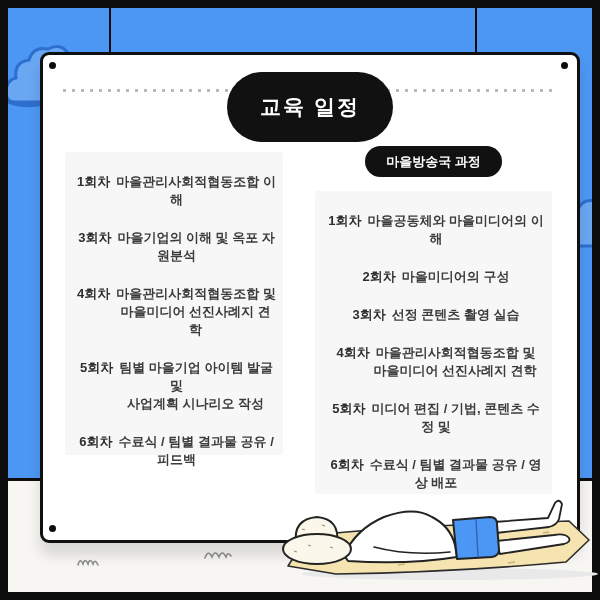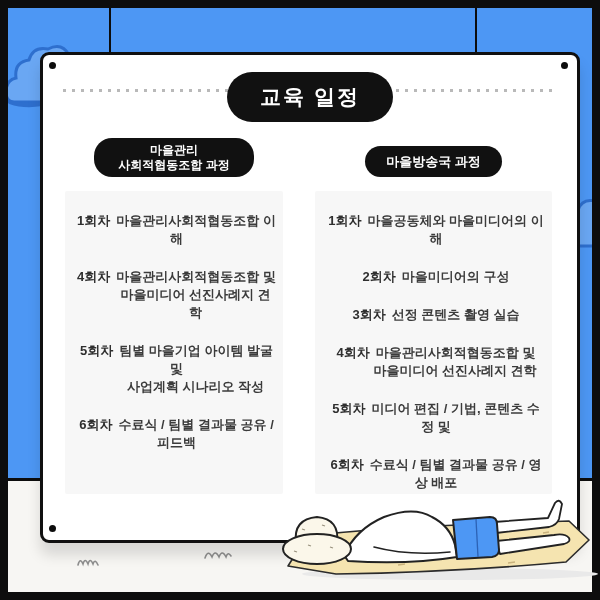--- a/index.html
+++ b/index.html
@@ -17,21 +17,21 @@
   .card{position:absolute;left:40px;top:52px;width:534px;height:485px;background:#ffffff;
         border:3px solid #101010;border-radius:9px;box-shadow:0 12px 14px rgba(0,0,0,0.13);}
   .pin{position:absolute;width:7px;height:7px;border-radius:50%;background:#0d0d0d;}
   .pin.tl{left:6px;top:7px;} .pin.tr{right:9px;top:7px;}
   .pin.bl{left:6px;bottom:8px;} .pin.br{right:9px;bottom:8px;}
 
   .title-row{position:relative;margin-top:17px;height:38px;}
   .dotted{position:absolute;left:20px;right:24px;top:17px;height:3px;
           background-image:repeating-linear-gradient(to right,#b9b9b9 0 3px,transparent 3px 9px);}
   .title-pill{position:relative;margin:0 auto;width:max-content;background:var(--pill,#111);color:#fff;
-              border-radius:999px;padding:13px 33px;font-size:21px;font-weight:bold;letter-spacing:2px;line-height:24px;}
+              border-radius:999px;padding:23px 33px;font-size:21px;font-weight:bold;letter-spacing:2px;line-height:24px;}
 
   .columns{display:flex;gap:32px;padding:28px 25px 0 22px;}
   .col-left{width:218px;flex:none;}
   .col-right{flex:1;}
   .hdr-wrap{height:39px;display:flex;align-items:flex-end;justify-content:center;}
   .hdr-pill{background:var(--pill,#111);color:#fff;border-radius:18px;text-align:center;
             font-weight:bold;width:max-content;}
   .hdr-pill.two{font-size:12px;line-height:14.5px;padding:5px 24px;}
   .hdr-pill.one{font-size:13px;line-height:15px;padding:8px 21px;margin-top:48px;}
   .hdr-line:empty{display:none;}
@@ -78,29 +78,27 @@
     <div class="pin br"></div>
 
     <div class="title-row">
       <div class="dotted"></div>
       <div class="title-pill">교육 일정</div>
     </div>
 
     <div class="columns">
 
       <div class="col-left">
-        <div class="hdr-wrap">
-          <div class="hdr-pill two">
-            <div class="hdr-line">마을관리</div>
-            <div class="hdr-line">사회적협동조합 과정</div>
-          </div>
-        </div>
         <div class="panel">
           <div class="item">
             <div><span class="session">1회차</span><span>마을관리사회적협동조합 이해</span></div>
+
+          </div>
+          <div class="item">
+            <div><span class="session">3회차</span><span>마을기업의 이해 및 옥포 자원분석</span></div>
 
           </div>
           <div class="item">
             <div><span class="session">4회차</span><span>마을관리사회적협동조합 및</span></div>
             <div class="item-line2">마을미디어 선진사례지 견학</div>
           </div>
           <div class="item">
             <div><span class="session">5회차</span><span>팀별 마을기업 아이템 발굴 및</span></div>
             <div class="item-line2">사업계획 시나리오 작성</div>
           </div>

